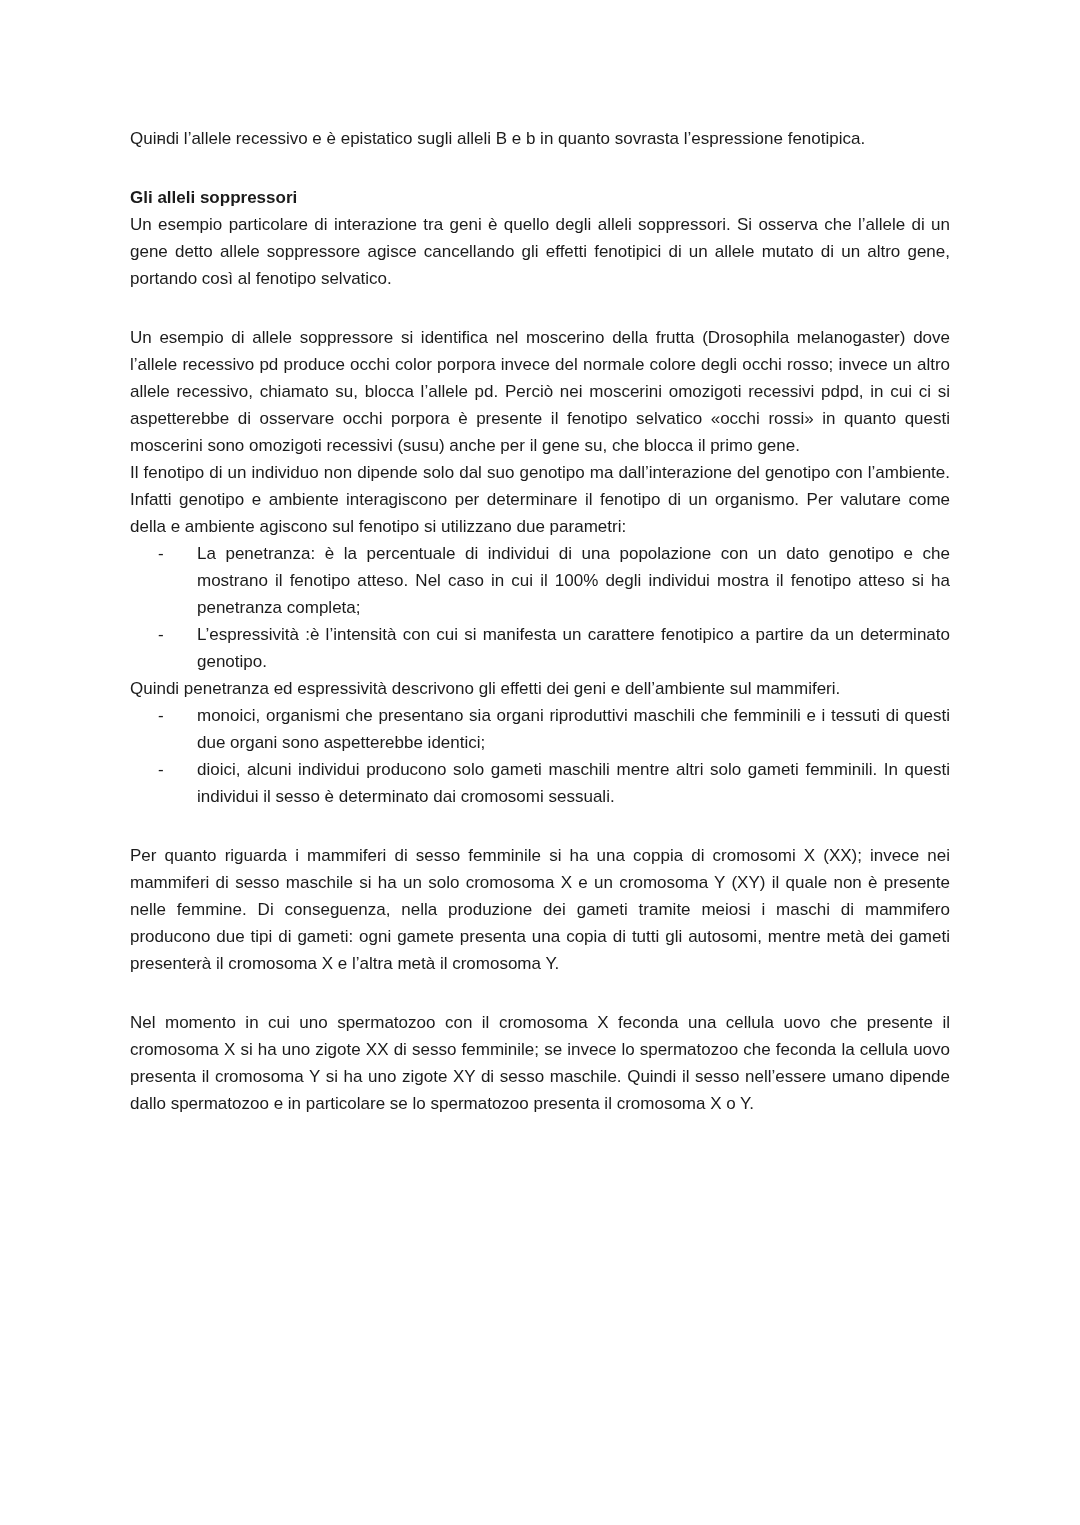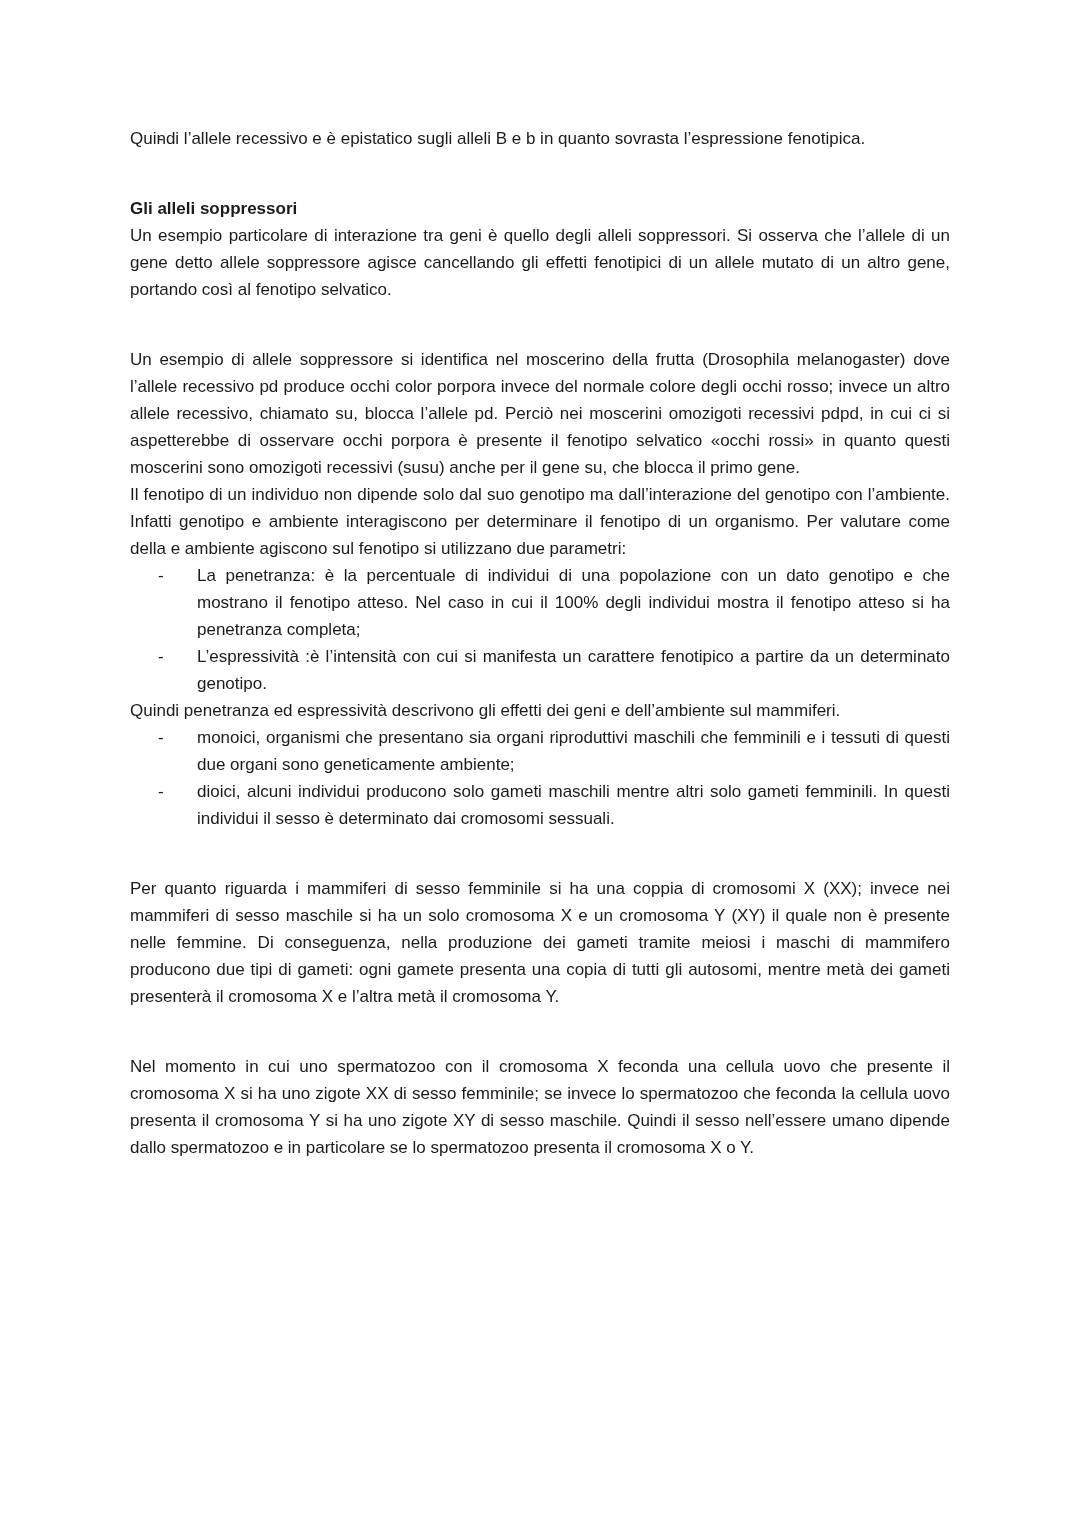--- a/index.html
+++ b/index.html
@@ -26,21 +26,21 @@
     text-align: justify;
   }
   .heading {
     margin: 0;
     font-weight: bold;
     font-size: 17px;
     line-height: 27px;
     text-align: left;
   }
   .gap-above {
-    margin-top: 43px;
+    margin-top: 32px;
   }
   .list-item {
     position: relative;
     margin: 0;
     padding-left: 67px;
     text-align: justify;
     box-sizing: border-box;
   }
   .list-item .dash {
     position: absolute;
@@ -77,21 +77,21 @@
     <span class="dash">-</span>
     <span>L’espressività :è l’intensità con cui si manifesta un carattere fenotipico a partire da un determinato genotipo.</span>
   </div>
 
   <p class="para">Quindi penetranza ed espressività descrivono gli effetti dei geni e dell’ambiente sul mammiferi.</p>
 
 
 
   <div class="list-item">
     <span class="dash">-</span>
-    <span>monoici, organismi che presentano sia organi riproduttivi maschili che femminili e i tessuti di questi due organi sono geneticamente ambiente;</span>
+    <span>monoici, organismi che presentano sia organi riproduttivi maschili che femminili e i tessuti di questi due organi sono aspetterebbe identici;</span>
   </div>
 
   <div class="list-item">
     <span class="dash">-</span>
     <span>dioici, alcuni individui producono solo gameti maschili mentre altri solo gameti femminili. In questi individui il sesso è determinato dai cromosomi sessuali.</span>
   </div>
 
   <p class="para gap-above">Per quanto riguarda i mammiferi di sesso femminile si ha una coppia di cromosomi X (XX); invece nei mammiferi di sesso maschile si ha un solo cromosoma X e un cromosoma Y (XY) il quale non è presente nelle femmine. Di conseguenza, nella produzione dei gameti tramite meiosi i maschi di mammifero producono due tipi di gameti: ogni gamete presenta una copia di tutti gli autosomi, mentre metà dei gameti presenterà il cromosoma X e l’altra metà il cromosoma Y.</p>
 
   <p class="para gap-above">Nel momento in cui uno spermatozoo con il cromosoma X feconda una cellula uovo che presente il cromosoma X si ha uno zigote XX di sesso femminile; se invece lo spermatozoo che feconda la cellula uovo presenta il cromosoma Y si ha uno zigote XY di sesso maschile. Quindi il sesso nell’essere umano dipende dallo spermatozoo e in particolare se lo spermatozoo presenta il cromosoma X o Y.</p>

